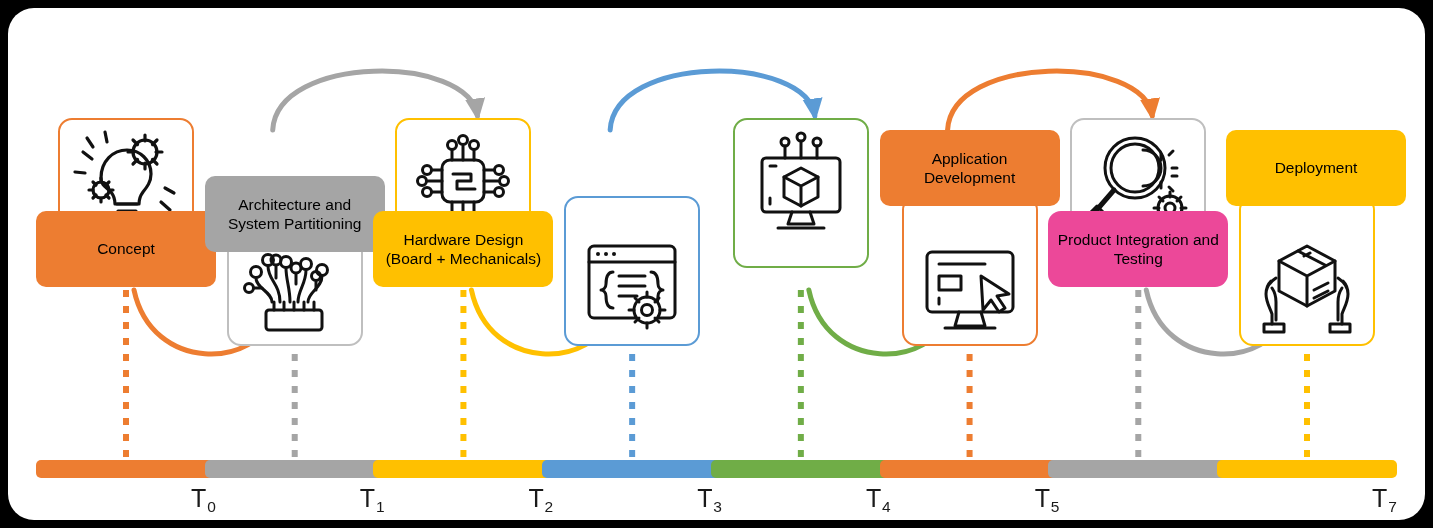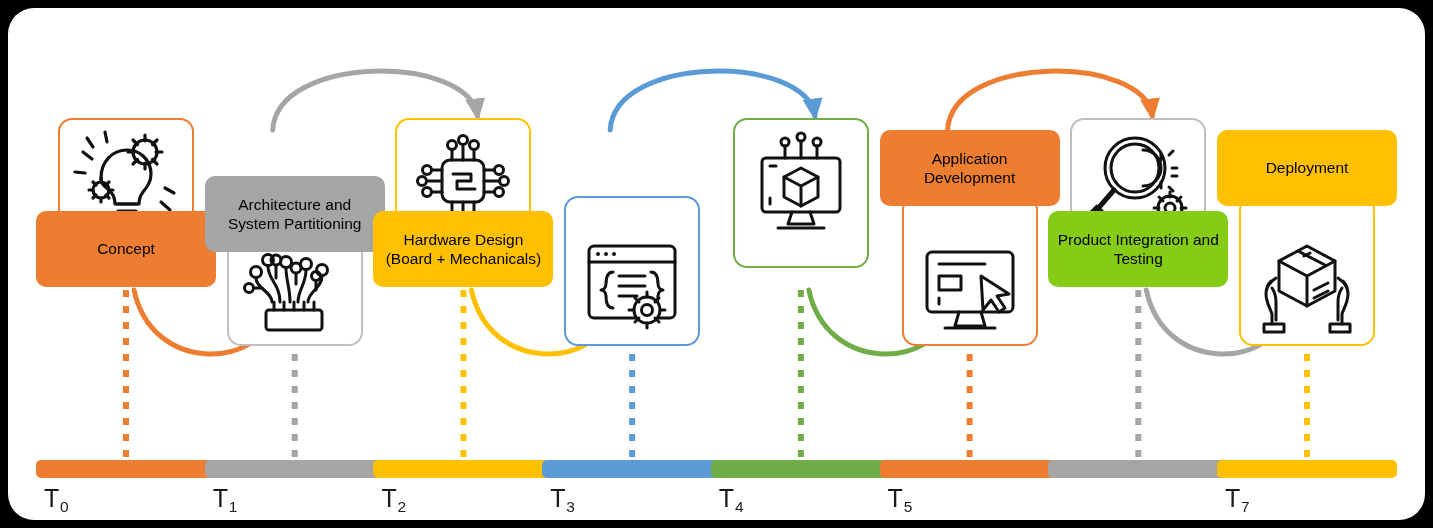--- a/index.html
+++ b/index.html
@@ -40,21 +40,21 @@
     display:flex;align-items:center;justify-content:center;
     text-align:center;color:#000;font-size:15.5px;line-height:1.24;
     padding:4px 8px;
   }
   .stage.above .label-chip{top:122px;height:76px;}
   .stage.below .label-chip{top:203px;height:76px;}
 
   
   .tl-bar{position:absolute;left:0;top:452px;width:180px;height:18px;border-radius:5px;}
   .tl-label{
-    position:absolute;left:8px;top:476px;width:180px;text-align:left;
+    position:absolute;left:0;top:476px;width:180px;text-align:right;
     font-size:25px;color:#1a1a1a;letter-spacing:.5px;
   }
   .tl-label sub{font-size:.62em;vertical-align:baseline;position:relative;top:.30em;left:.02em;}
 </style>
 </head>
 <body>
 
 <div id="frame">
   <div id="canvas">
 
@@ -249,38 +249,38 @@
       <path d="M41 74 L22 96" stroke-width="5"></path>
       <path d="M24 90 l8 8 l-6 6 l-8 -8 Z"></path>
       <path d="M70 34 a18 18 0 0 1 0 36 a18 18 0 0 0 0 -36Z" fill="#fff"></path>
       <path d="M88 44 v-6 M88 66 v6 M99 52 h5 M99 60 h5 M96 39 l4 -4 M96 71 l4 4"></path>
       <circle cx="97" cy="92" r="12"></circle>
       <circle cx="97" cy="92" r="5"></circle>
       <path d="M97 76 v5 M97 103 v5 M81 92 h5 M108 92 h5 M86 81 l4 4 M104 99 l4 4 M108 81 l-4 4 M90 99 l-4 4"></path>
     </g>
             </svg>
           </div>
-          <div class="label-chip" style="background: #84cc16;">Product Integration and Testing</div>
+          <div class="label-chip" style="background: #ec4899; border-radius: 13px;">Product Integration and Testing</div>
           <div class="tl-bar" style="background: rgb(165, 165, 165);"></div>
         </div>
         <div class="stage above" style="left: 1209px;">
           <div class="icon-card" style="border-color: rgb(255, 192, 0);">
             <svg width="130" height="130" viewBox="0 0 130 130">
     <g fill="none" stroke="#111" stroke-width="3" stroke-linecap="round" stroke-linejoin="round">
       <path d="M65 28 l28 15 v30 l-28 15 l-28 -15 v-30 Z"></path>
       <path d="M37 43 l28 15 l28 -15 M65 58 v30"></path>
       <path d="M56 33 l27 14 M62 38 l6 -3"></path>
       <path d="M72 72 l14 -7 M72 80 l14 -7"></path>
       <path d="M34 60 c-6 4,-10 9,-10 16 c0 8,4 14,6 20 l0 10 M24 76 c0 -6,2 -10,5 -13 M30 70 c0 0,4 6,4 14 v18"></path>
       <path d="M22 106 h20 v8 h-20 z"></path>
       <path d="M96 60 c6 4,10 9,10 16 c0 8,-4 14,-6 20 l0 10 M106 76 c0 -6,-2 -10,-5 -13 M100 70 c0 0,-4 6,-4 14 v18"></path>
       <path d="M88 106 h20 v8 h-20 z"></path>
     </g>
             </svg>
           </div>
-          <div class="label-chip" style="background: rgb(255, 192, 0);">Deployment</div>
+          <div class="label-chip" style="background: rgb(255, 192, 0); margin-left: 9px;">Deployment</div>
           <div class="tl-bar" style="background: rgb(255, 192, 0);"></div>
           <div class="tl-label"><span>T</span><sub>7</sub></div>
         </div>
       </div>
 
   </div>
 </div>
 
 </body></html>

